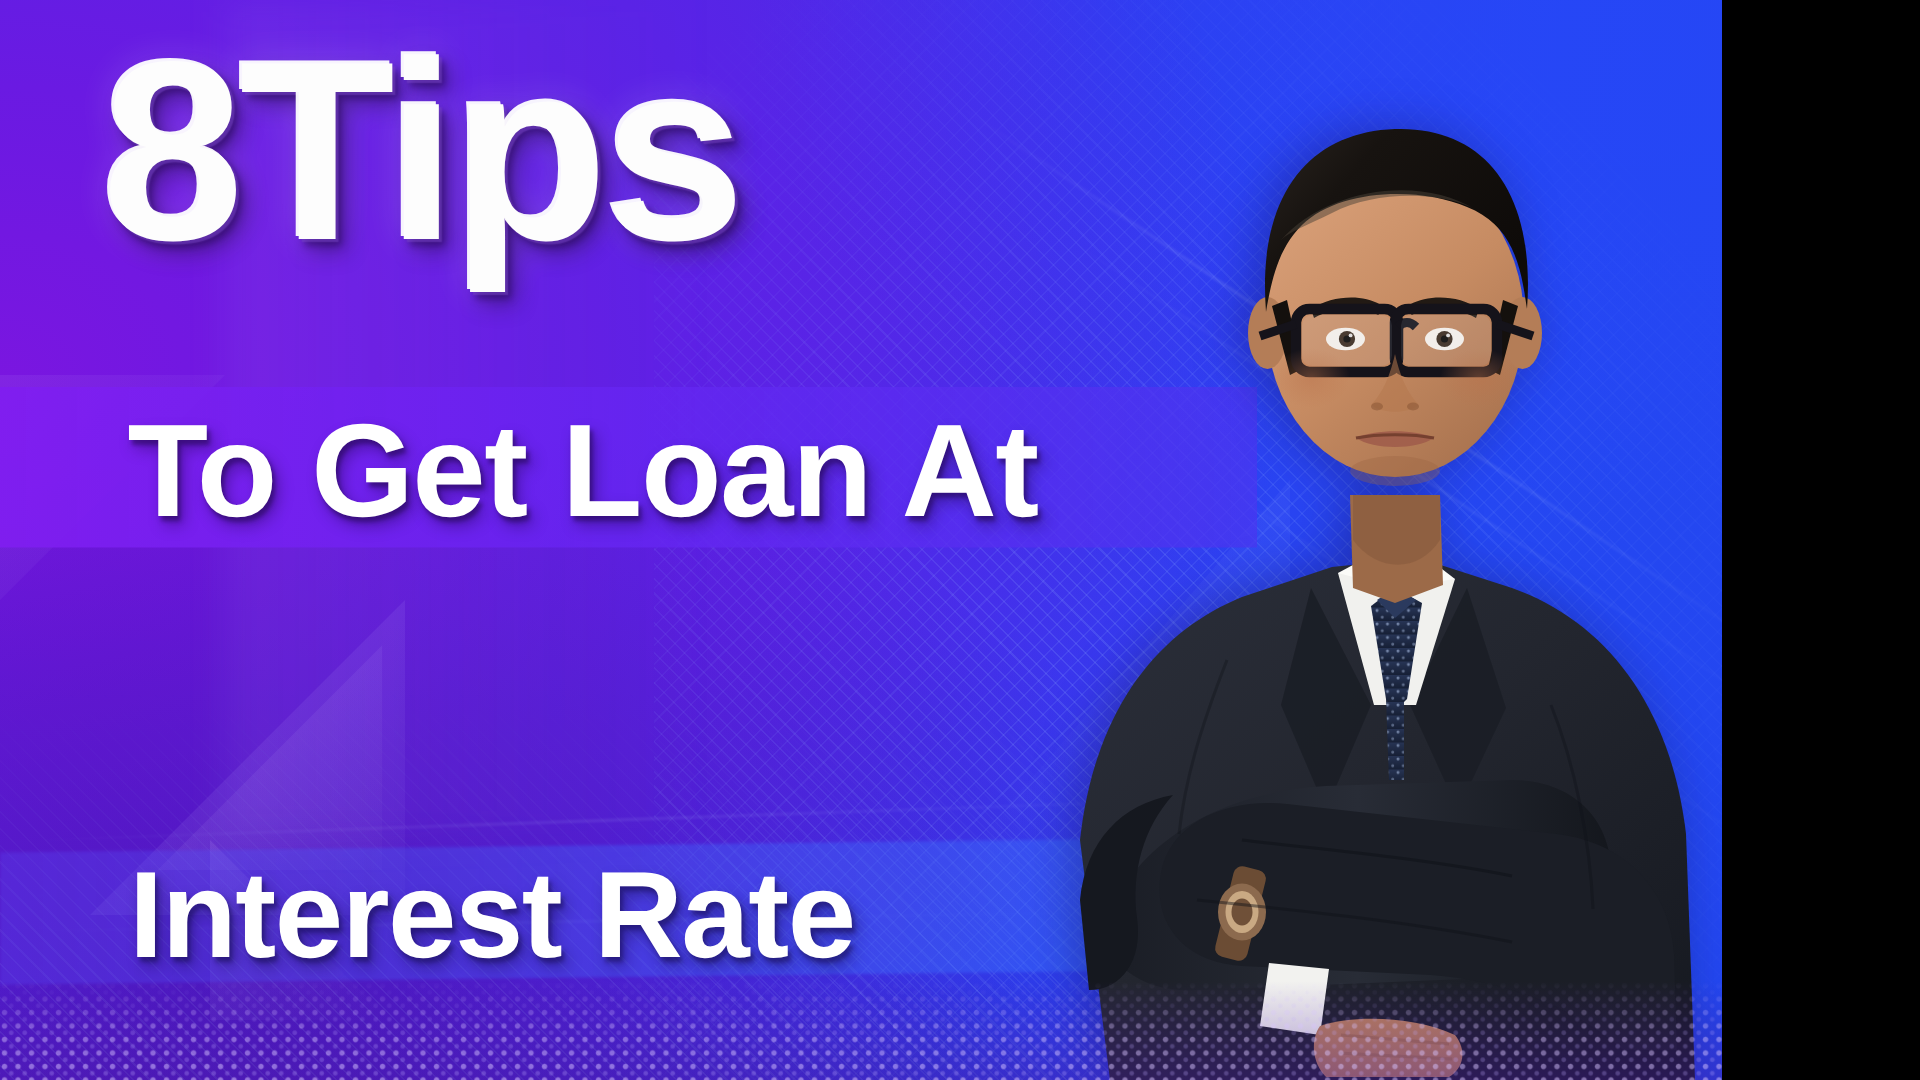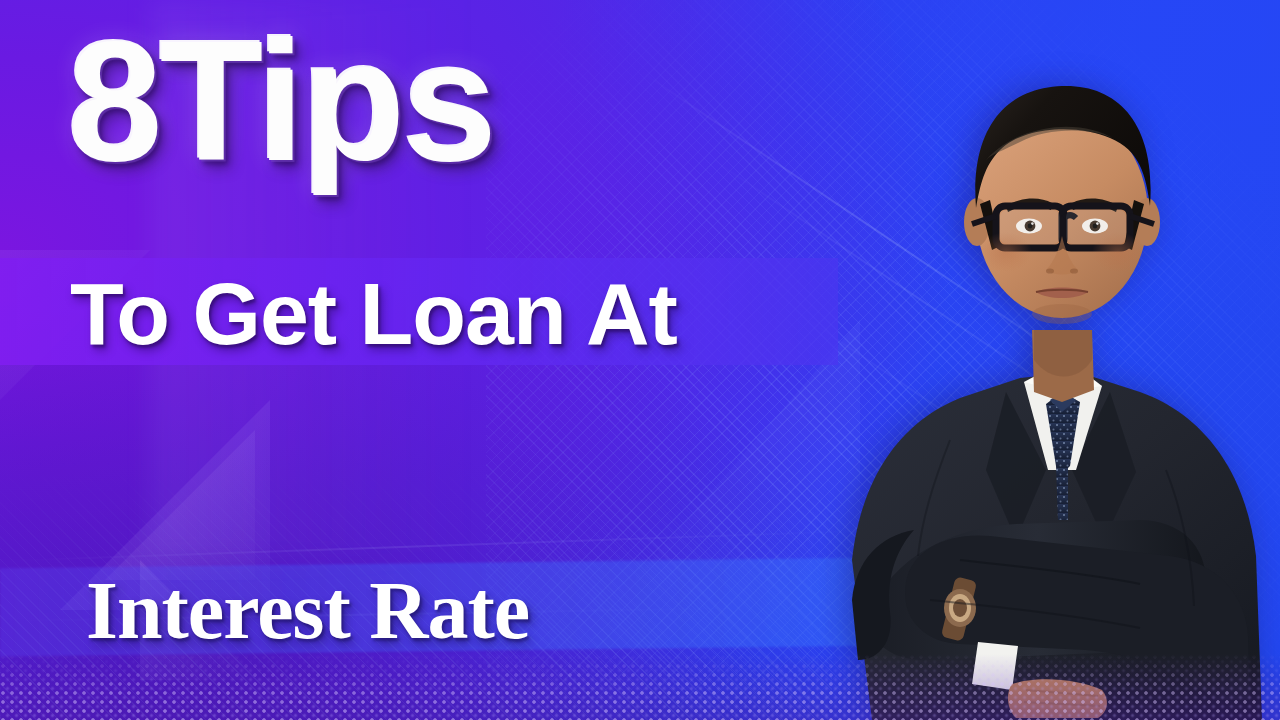--- a/index.html
+++ b/index.html
@@ -1,21 +1,21 @@
 <!DOCTYPE html>
 <html><head>
 <meta charset="utf-8">
 <title>YouTube Thumbnail — 8 Tips To Get Loan At Lowest Interest Rate</title>
 <style>
   * { margin:0; padding:0; box-sizing:border-box; }
   html,body { width:1280px; height:720px; overflow:hidden; background:#000; }
 
   .thumb {
     position:relative;
-    width:1280px; height:720px;
+    width:1148px; height:720px;
     overflow:hidden;
     font-family:"Liberation Sans", sans-serif;
     isolation:isolate;
   }
 
   
   .bg-base {
     position:absolute; inset:0;
     background:
       radial-gradient(120% 150% at 0% 35%, #7a16e0 0%, #6a1ae2 18%, #5a23e6 38%, rgba(90,35,230,0) 62%),
@@ -142,21 +142,21 @@
     text-shadow:
       -2px -2px 0 rgba(255,255,255,.95),
       2px 2px 1px rgba(120,70,200,.55),
       4px 5px 5px rgba(40,10,90,.55),
       7px 9px 14px rgba(30,5,70,.45),
       0 0 26px rgba(255,255,255,.18);
   }
 
   
   .line2 {
-    left:70px; top:270px;
+    left:85px; top:270px;
     font-size:88px; font-weight:700; line-height:1;
     letter-spacing:-1px;
     text-shadow:
       2px 3px 3px rgba(35,8,80,.55),
       4px 6px 10px rgba(30,5,70,.40);
   }
 
   
   .line3 {
     left:80px; top:398px;
@@ -169,21 +169,20 @@
   }
 
   
   .line4 {
     left:86px; top:570px;
     font-size:82px; font-weight:700; line-height:1;
     letter-spacing:-1px;
     text-shadow:
       2px 3px 3px rgba(25,15,90,.55),
       4px 6px 10px rgba(20,10,70,.40);
-    font-family: Liberation Serif, serif;
   }
 
   
   .subject {
     position:absolute; right:0; bottom:0;
     width:470px; height:720px;
     filter:drop-shadow(-6px 0 16px rgba(15,10,70,.35));
   }
   .subject svg { display:block; width:100%; height:100%; }
 </style>

